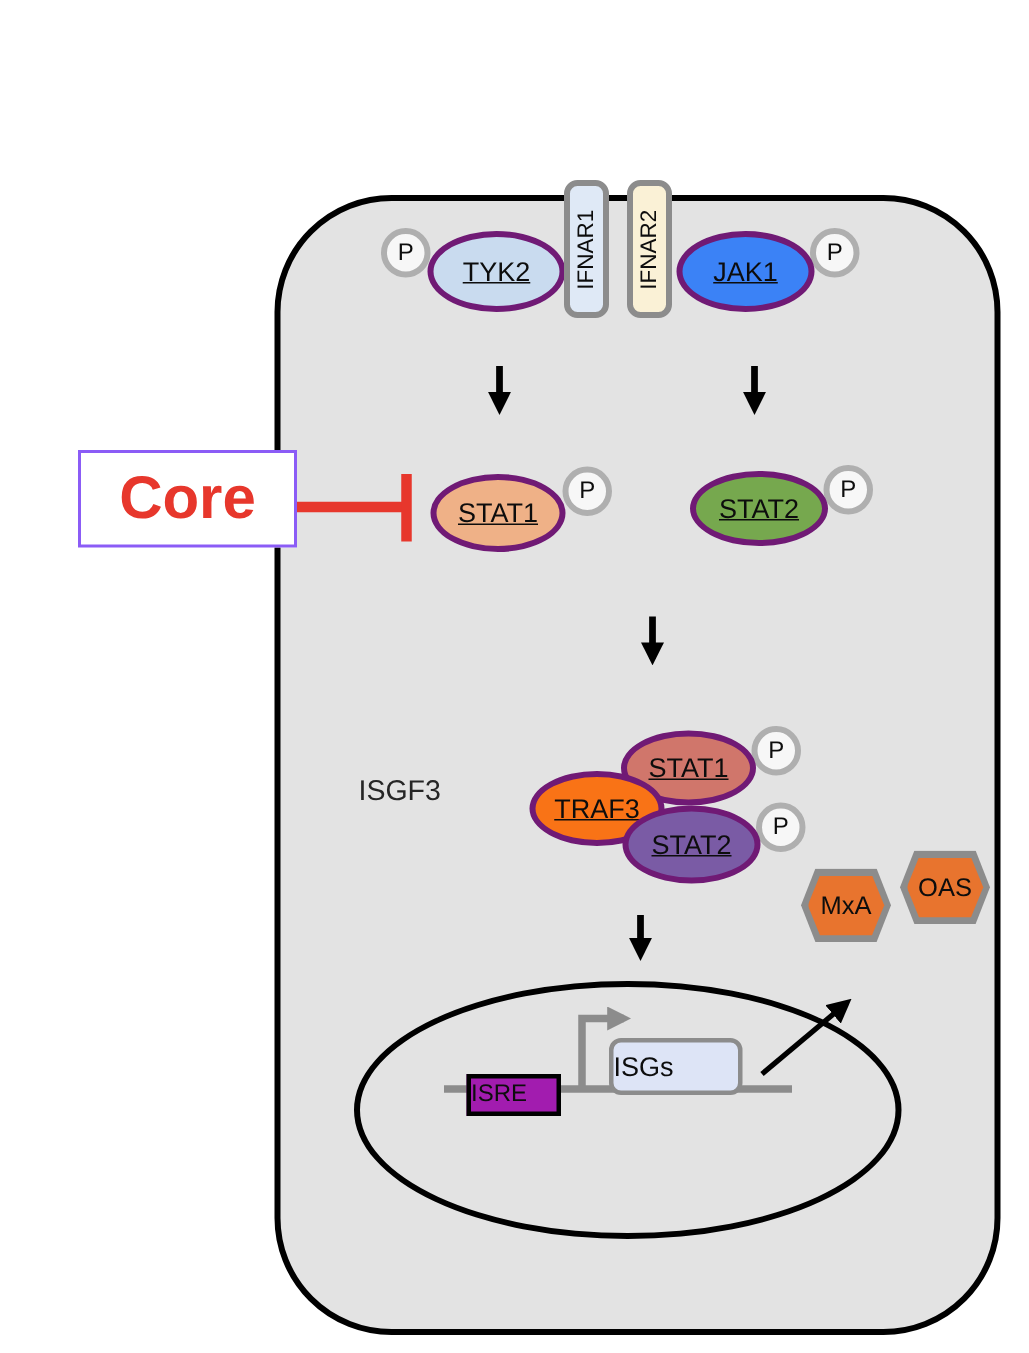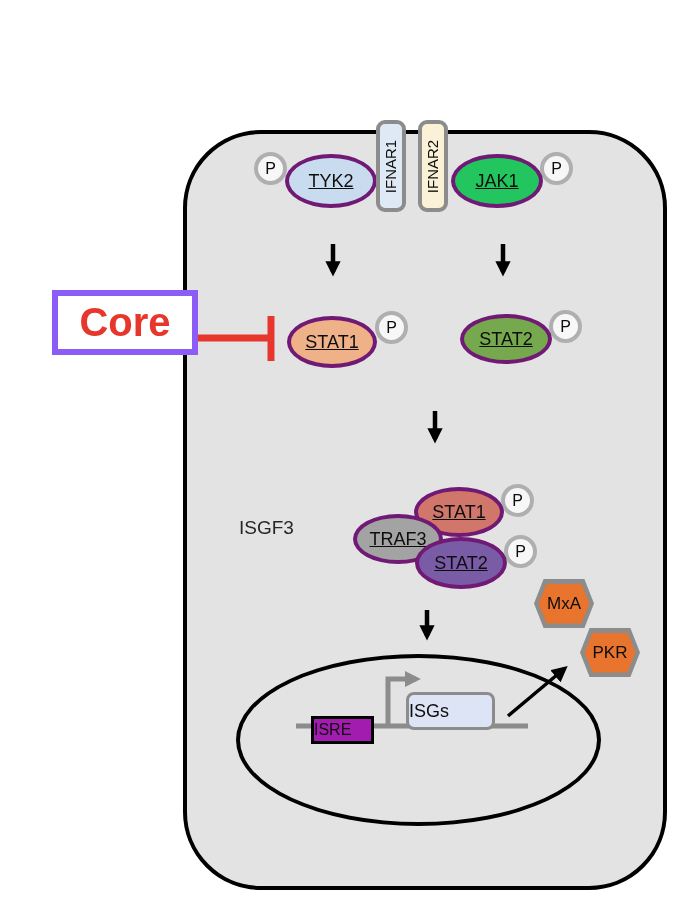--- a/index.html
+++ b/index.html
@@ -46,22 +46,22 @@
     display:flex;align-items:center;justify-content:center;font-size:17px;color:#0d0d0d;
   }
   .hex-ifn{left:378px;top:69px;width:60px;height:44px;background:#7F7F7F;}
   .hex-ifn .hex-in{background:#F4EA3F;}
   .hex-orange{background:#8C8C8C;width:60px;height:49px;}
   .hex-orange .hex-in{background:#E8742E;}
   .hex-mxa{left:534px;top:579px;}
   .hex-oas{left:600px;top:567px;}
   .hex-pkr{left:580px;top:628px;}
   .core-box{
-    position:absolute;left:52px;top:290px;width:146px;height:65px;background:#ffffff;
-    border:6px solid #8b5cf6;box-sizing:border-box;display:flex;align-items:center;justify-content:center;
+    position:absolute;left:52px;top:300px;width:146px;height:65px;background:#ffffff;
+    border:2px solid #8b5cf6;box-sizing:border-box;display:flex;align-items:center;justify-content:center;
     z-index:5;
   }
   .core-box span{font-size:40px;font-weight:bold;color:#E7372C;}
   .isgf3-label{position:absolute;left:239px;top:517px;font-size:19px;color:#262626;text-align:right;}
   .isre-box{
     position:absolute;left:311px;top:716px;width:63px;height:28px;background:#a21caf;
     border:3px solid #000;box-sizing:border-box;display:flex;align-items:center;justify-content:flex-start;
     font-size:16px;color:#0d0d0d;z-index:3;
   }
   .isgs-box{
@@ -122,51 +122,51 @@
   <div class="pbadge z1" style="left:501px;top:484px;">
     <span>P</span>
   </div>
   <div class="pbadge z1" style="left:504px;top:535px;">
     <span>P</span>
   </div>
 
   <div class="ellipse z2" style="left:285px;top:154px;width:92px;height:54px;background:#C9DBEF;">
     <span>TYK2</span>
   </div>
-  <div class="ellipse z2" style="left:451px;top:154px;width:92px;height:54px;background:#22c55e;">
+  <div class="ellipse z2" style="left:451px;top:154px;width:92px;height:54px;background:#3b82f6;">
     <span>JAK1</span>
   </div>
 
   <div class="ellipse z2" style="left:287px;top:316px;width:90px;height:52px;background:#EFB187;">
     <span>STAT1</span>
   </div>
   <div class="ellipse z2" style="left:460px;top:314px;width:92px;height:50px;background:#76A84E;">
     <span>STAT2</span>
   </div>
 
   <div class="core-box">
     <span>Core</span>
   </div>
 
   <div class="isgf3-label">ISGF3</div>
   <div class="ellipse z2" style="left:414px;top:487px;width:90px;height:50px;background:#D0766B;">
     <span>STAT1</span>
   </div>
-  <div class="ellipse z4" style="left:353px;top:514px;width:90px;height:50px;background:#a3a3a3;">
+  <div class="ellipse z4" style="left:353px;top:514px;width:90px;height:50px;background:#f97316;">
     <span>TRAF3</span>
   </div>
   <div class="ellipse z4" style="left:415px;top:537px;width:92px;height:52px;background:#7A5BA5;">
     <span>STAT2</span>
   </div>
 
   <div class="hex hex-orange hex-mxa z4">
     <div class="hex-in">MxA</div>
   </div>
-  <div class="hex hex-orange hex-pkr z4">
-    <div class="hex-in">PKR</div>
+  <div class="hex hex-orange hex-oas z4">
+    <div class="hex-in">OAS</div>
   </div>
 
   <svg class="layer z6" viewBox="0 0 686 902">
     <defs>
       <marker id="ah-black" viewBox="0 0 10 10" refX="7" refY="5" markerWidth="3.4" markerHeight="3.4" orient="auto-start-reverse">
         <path d="M0,0 L10,5 L0,10 z" fill="#000"></path>
       </marker>
       <marker id="ah-black-thin" viewBox="0 0 10 10" refX="7" refY="5" markerWidth="4.6" markerHeight="4.6" orient="auto-start-reverse">
         <path d="M0,0 L10,5 L0,10 z" fill="#000"></path>
       </marker>

